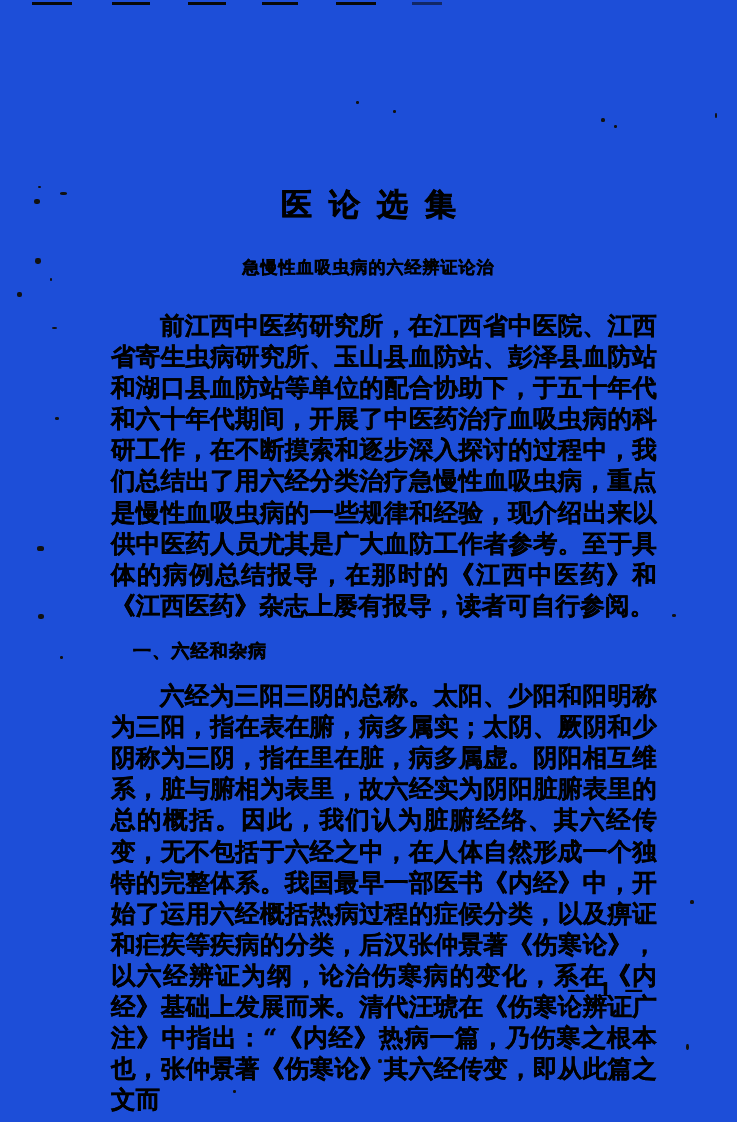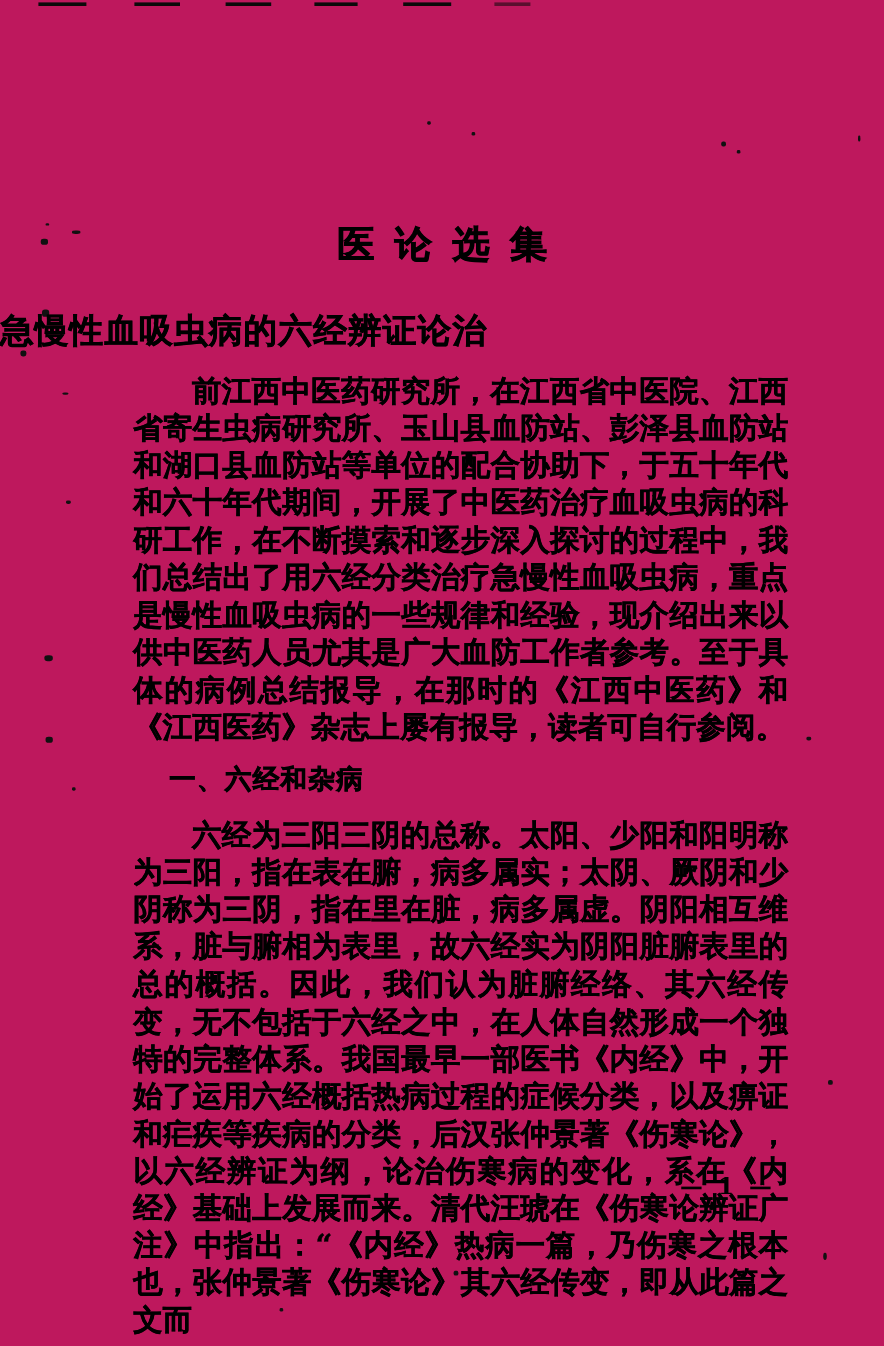--- a/index.html
+++ b/index.html
@@ -6,21 +6,21 @@
   html, body {
     margin: 0;
     padding: 0;
     background: #ffffff;
   }
 
   .page {
     position: relative;
     width: 737px;
     height: 1122px;
-    background: #be185d;
+    background: #1d4ed8;
     overflow: hidden;
     font-family: "DejaVu Serif", "Liberation Serif", serif;
     color: #000000;
   }
 
   
   .top-artifacts {
     position: absolute;
     top: 0;
     left: 0;
@@ -62,23 +62,24 @@
     text-indent: 17px;
     line-height: 40px;
     -webkit-text-stroke: 0.7px #000;
   }
 
   .doc-subtitle {
     position: absolute;
     top: 238px;
     left: 0;
     width: 737px;
+    text-align: center;
     font-family: "DejaVu Serif", "Liberation Serif", serif;
     font-weight: 700;
-    font-size: 28px;
+    font-size: 17px;
     letter-spacing: 1px;
     line-height: 30px;
     -webkit-text-stroke: 0.45px #000;
   }
 
   
   .body-col {
     position: absolute;
     top: 296px;
     left: 97px;
@@ -95,21 +96,21 @@
     text-justify: inter-character;
     font-weight: 600;
     -webkit-text-stroke: 0.32px #000;
   }
   .para.indent { text-indent: 2em; }
 
   .section-head {
     margin: 2px 0 0 0;
     text-indent: 2em;
     font-family: "DejaVu Sans", "Liberation Sans", sans-serif;
-    font-size: 22px;
+    font-size: 18px;
     line-height: 31.1px;
     font-weight: 700;
     letter-spacing: 1.2px;
     -webkit-text-stroke: 0.6px #000;
   }
 
   .page-number {
     position: absolute;
     top: 978px;
     left: 0;

